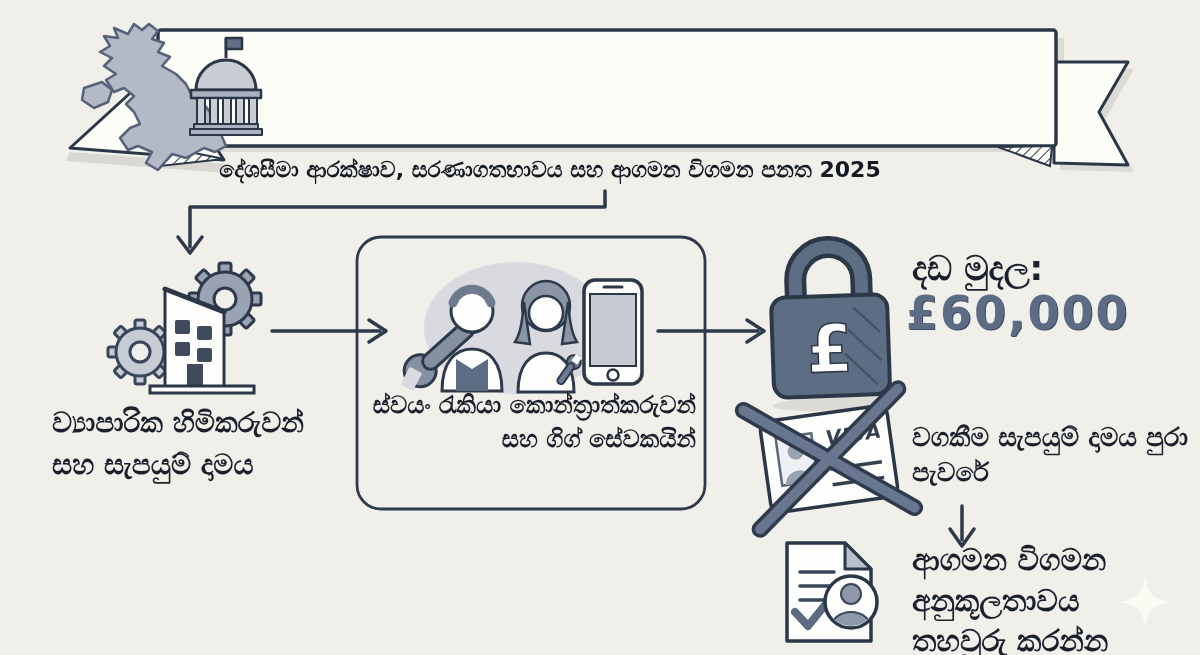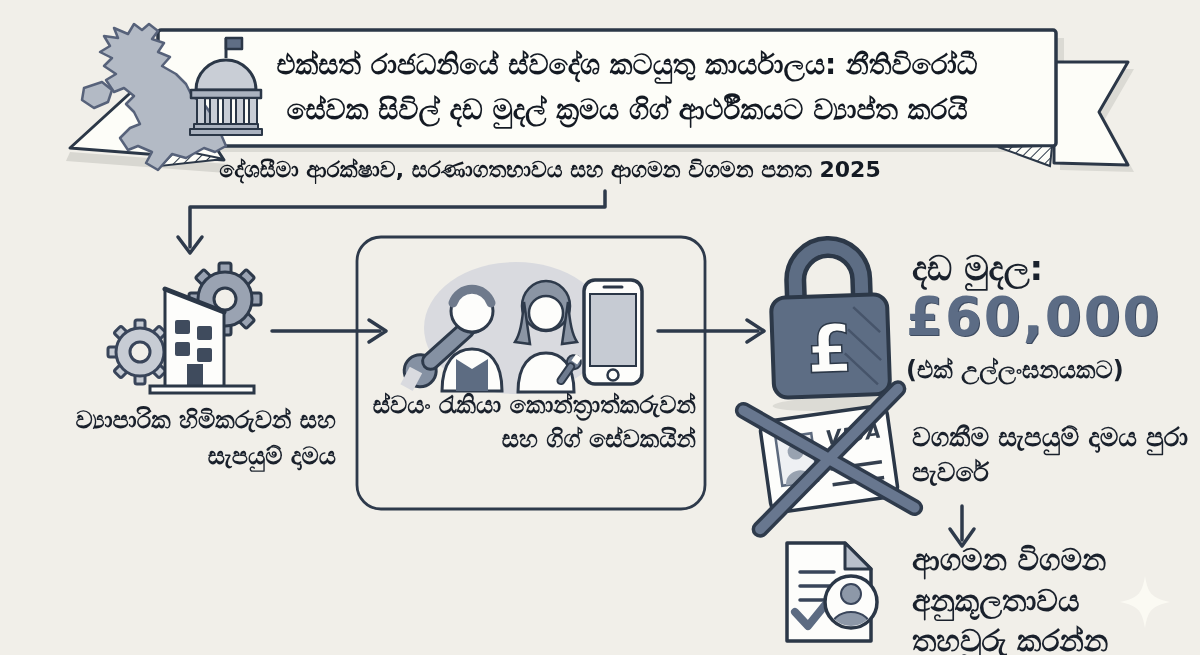--- a/index.html
+++ b/index.html
@@ -2,24 +2,24 @@
 <html><head>
 <meta charset="utf-8">
 <style>
   html,body{margin:0;padding:0;}
   body{font-family:"DejaVu Sans","Liberation Sans",sans-serif;}
   .canvas{position:relative;width:1200px;height:655px;background:#f1efe9;overflow:hidden;}
   .canvas svg{position:absolute;left:0;top:0;}
   .txt{position:absolute;color:#1a212c;font-weight:700;z-index:2;}
   .title{left:232px;top:42px;width:790px;text-align:center;font-size:28px;line-height:1.62;color:#141a23;}
   .subtitle{left:190px;top:157px;width:720px;text-align:center;font-size:22px;color:#141a23;}
-  .label1{left:52px;top:402px;width:284px;text-align:right;font-size:24px;line-height:1.5;}
+  .label1{left:52px;top:402px;width:284px;text-align:left;font-size:28px;line-height:1.5;}
   .label2{left:366px;top:388px;width:330px;text-align:right;font-size:24px;line-height:1.42;}
   .penalty-label{left:912px;top:248px;font-size:34px;}
-  .penalty-amount{left:906px;top:286px;font-size:53px;color:#5c6c85;letter-spacing:2px;text-shadow:1px 1px 0 #3e4b60;}
+  .penalty-amount{left:906px;top:286px;font-size:46px;color:#5c6c85;letter-spacing:2px;text-shadow:1px 1px 0 #3e4b60;}
   .penalty-note{left:906px;top:356px;font-size:24px;}
   .visa-label{left:912px;top:420px;width:300px;font-size:26px;line-height:1.35;}
   .compliance-label{left:912px;top:540px;width:250px;font-size:30px;line-height:1.35;}
 </style>
 </head>
 <body>
 
 <div class="canvas">
 
 <svg width="1200" height="655" viewBox="0 0 1200 655">
@@ -182,23 +182,21 @@
     <circle cx="851" cy="602" r="26" fill="#fdfdfb" stroke="#2b3747" stroke-width="3.5"></circle>
     <g clip-path="url(#badge-clip)">
       <circle cx="851" cy="594" r="10" fill="#8d98a8" stroke="#39455a" stroke-width="2"></circle>
       <path d="M830,630 a21,18 0 0 1 42,0 z" fill="#8d98a8" stroke="#39455a" stroke-width="2"></path>
     </g>
   </g>
 
   <path d="M1145,576 C1148,594 1152,598 1170,602 C1152,606 1148,610 1145,628 C1142,610 1138,606 1120,602 C1138,598 1142,594 1145,576 Z" fill="#fbfaf3"></path>
 </svg>
 
-<div class="txt title">එක්සත් රාජධනියේ ස්වදේශ කටයුතු කාර්යාලය: නීතිවිරෝධී සේවක සිවිල් දඩ මුදල් ක්‍රමය ගිග් ආර්ථීකයට ව්‍යාප්ත කරයි</div>
 <div class="txt subtitle">දේශසීමා ආරක්ෂාව, සරණාගතභාවය සහ ආගමන විගමන පනත 2025</div>
 <div class="txt label1">ව්‍යාපාරික හිමිකරුවන් සහ සැපයුම් දාමය</div>
 <div class="txt label2">ස්වයං රැකියා කොන්ත්‍රාත්කරුවන් සහ ගිග් සේවකයින්</div>
 <div class="txt penalty-label">දඩ මුදල:</div>
 <div class="txt penalty-amount">£60,000</div>
-<div class="txt penalty-note">(එක් උල්ලංඝනයකට)</div>
 <div class="txt visa-label">වගකීම සැපයුම් දාමය පුරා පැවරේ</div>
 <div class="txt compliance-label">ආගමන විගමන අනුකූලතාවය තහවුරු කරන්න</div>
 
 </div>
 
 </body></html>

